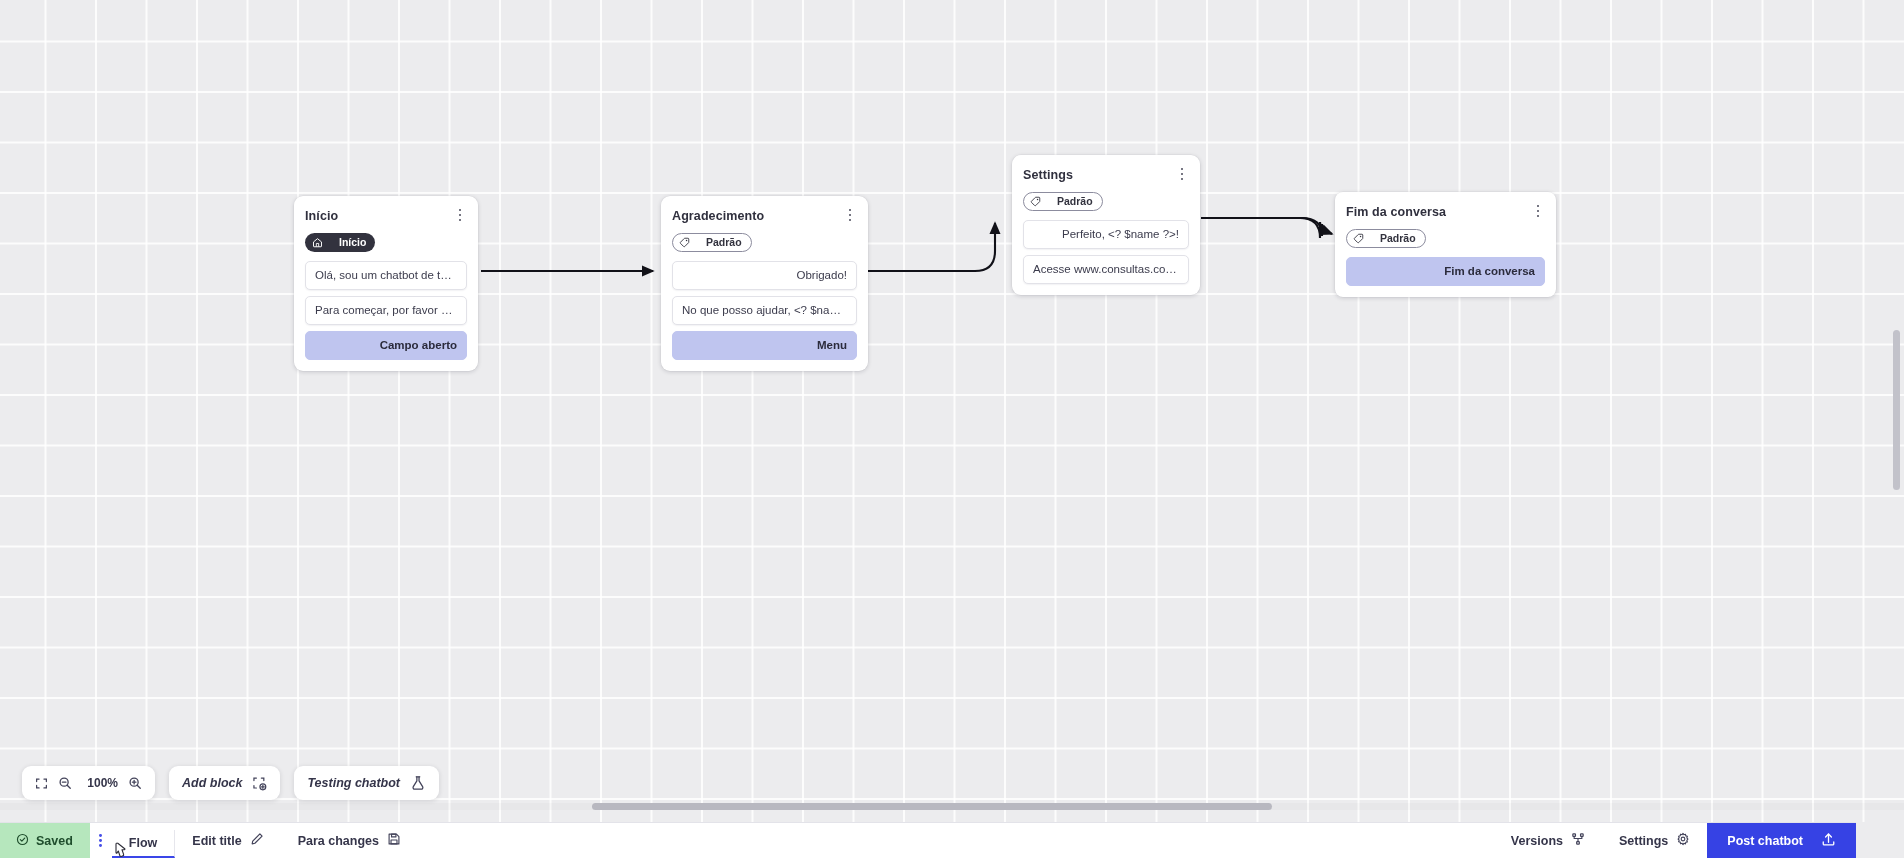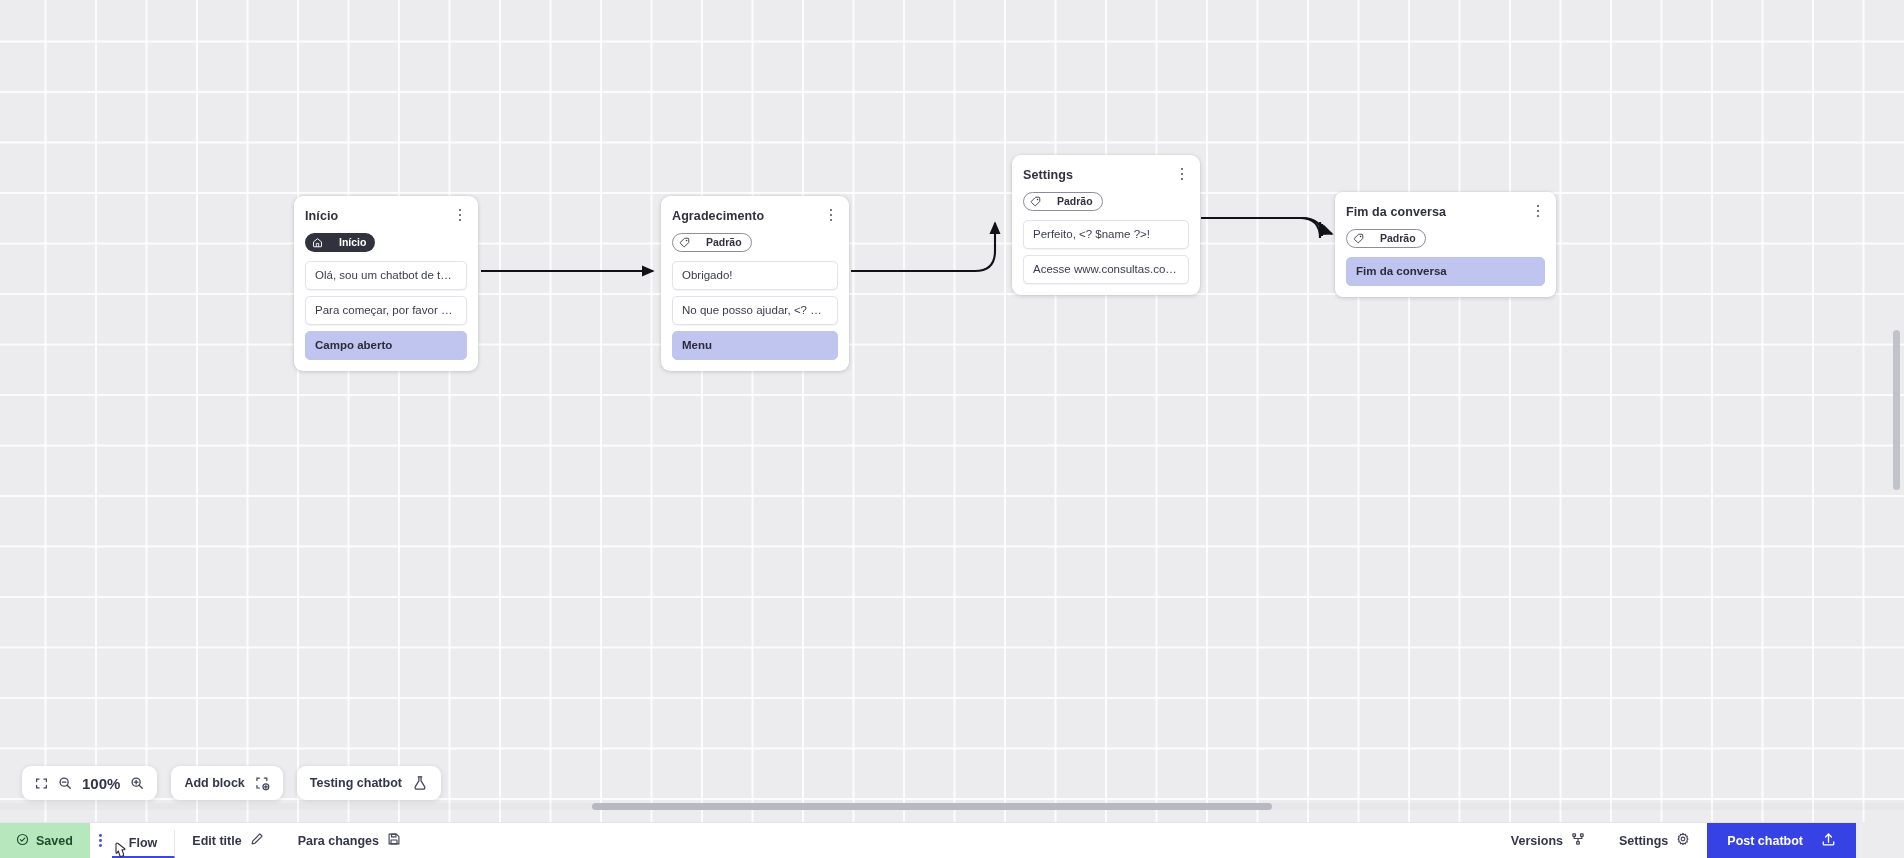--- a/index.html
+++ b/index.html
@@ -105,21 +105,21 @@
     background: #ffffff;
     color: #32323e;
     border: 1.1px solid #8c8c9e;
     padding: 2px 9px 2px 6px;
   }
   .badge svg { display: block; }
 
   .badge-row { margin-bottom: 9px; }
 
   
-  .rows { display: flex; flex-direction: column; gap: 6px; }
+  .rows { display: flex; flex-direction: column; gap: 6px; text-align: right; }
 
   .row {
     font-size: 11.5px;
     color: #3b3b4c;
     background: #ffffff;
     border: 1px solid #e2e2e8;
     border-radius: 5px;
     padding: 6px 9px;
     white-space: nowrap;
     overflow: hidden;
@@ -157,28 +157,29 @@
     gap: 10px;
     cursor: pointer;
     user-select: none;
   }
 
   .pill-label {
     font-size: 12.5px;
     color: #35354a;
     font-weight: bold;
     white-space: nowrap;
+    font-style: italic;
   }
 
   .zoom-value {
-    font-size: 15px;
+    font-size: 12px;
     color: #35354a;
     font-weight: bold;
     min-width: 36px;
-    text-align: left;
+    text-align: right;
   }
 
   .icon-btn {
     display: flex;
     align-items: center;
     justify-content: center;
     cursor: pointer;
   }
 
   
@@ -341,21 +342,21 @@
           <span>Início</span>
         </span>
       </div>
       <div class="rows">
         <div class="row">Olá, sou um chatbot de teste!</div>
         <div class="row">Para começar, por favor digite o ...</div>
         <div class="row accent">Campo aberto</div>
       </div>
     </div>
 
-    <div class="node" style="left:661px; top:196px; width:188px;">
+    <div class="node" style="left:661px; top:196px; width:207px;">
       <div class="node-head">
         <div class="node-title">Agradecimento</div>
         <div class="kebab">
             <i></i>
             <i></i>
             <i></i>
           </div>
       </div>
       <div class="badge-row">
         <span class="badge default">

